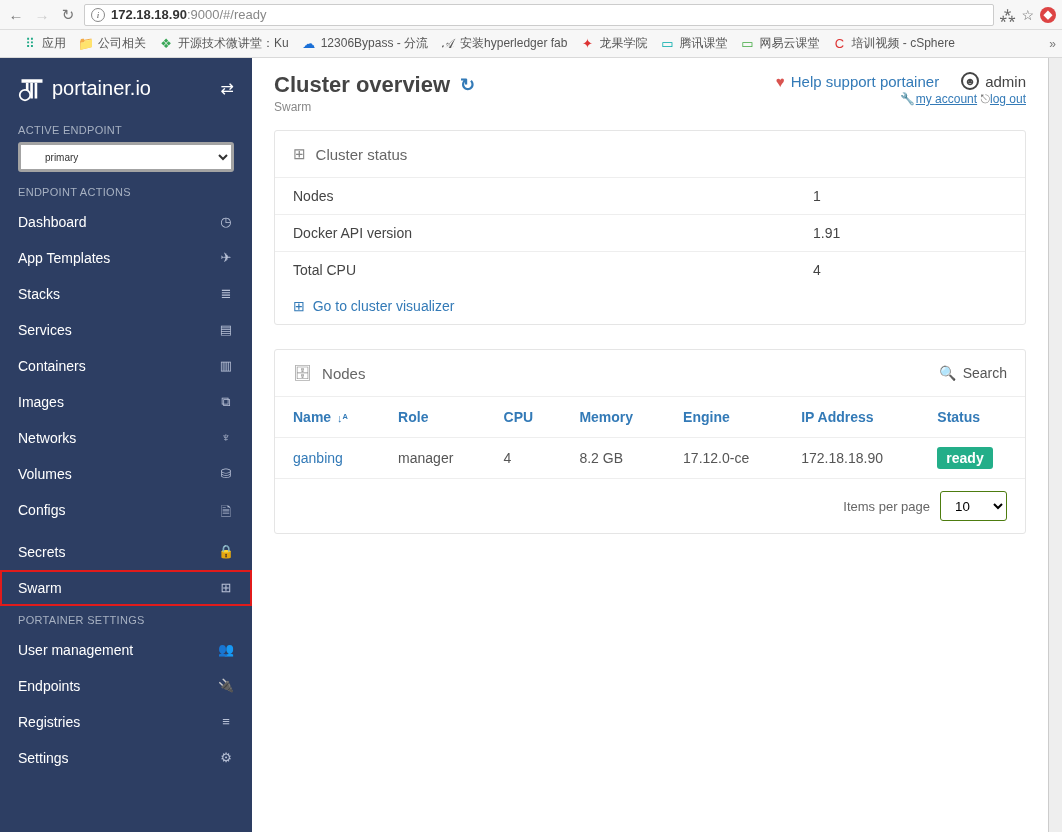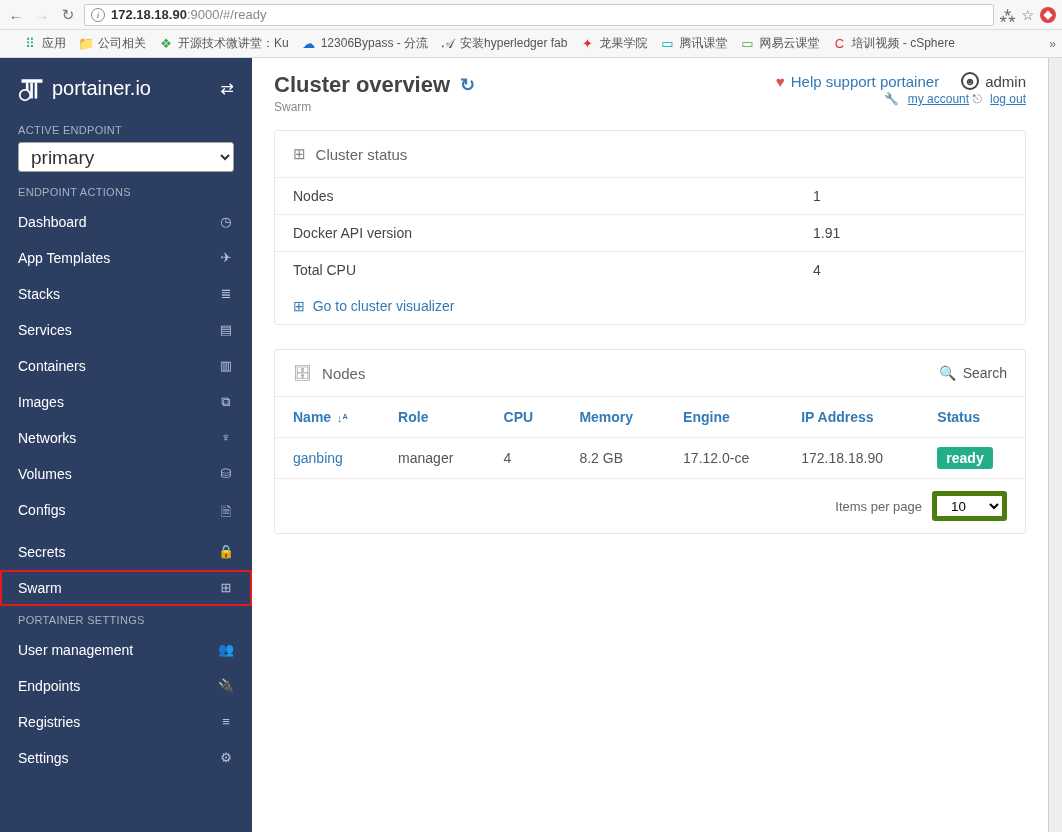--- a/index.html
+++ b/index.html
@@ -24,39 +24,39 @@
 .app { display: flex; height: 774px; position: relative; }
 .sidebar { width: 252px; background: #2d3e63; color: #fff; display: flex; flex-direction: column; padding-top: 6px; }
 .brand { display: flex; align-items: center; justify-content: space-between; padding: 10px 18px 14px; }
 .brand-logo { display:flex; align-items:center; gap:6px;text-align:center; }
 .brand-logo svg { width: 28px; height: 28px; }
 .brand-txt { font-size: 20px; color:#fff; font-weight: 400; }
 .brand-swap { color:#fff; font-size:16px; cursor:pointer; }
 
 .sb-label { font-size: 11px; color: #a7b1c2; letter-spacing: 0.3px; padding: 8px 18px 6px; }
 .endpoint-select { margin: 0 18px 6px; }
-.endpoint-select select { width: 100%; height: 30px; border: 1px solid #a3a3a3; border-radius: 3px; background: #fff; padding: 0 8px; font-size: 19px; color: #333; }
+.endpoint-select select { width: 100%; height: 30px; border: 3px solid #a3a3a3; border-radius: 3px; background: #fff; padding: 0 20px; font-size: 10px; color: #333; }
 
 .nav-item { display: flex; align-items: flex-start; justify-content: space-between; padding: 10px 18px; color: #fff; font-size: 14px; cursor: pointer; }
 .nav-item.active { border: 2px solid #e11b1b; background: #2d3e63; padding: 8px 16px; }
 .nav-item .ic { color: #b8c1d6; font-size: 13px; width: 16px; text-align: center; }
 
 .main { flex: 1; background: #fff; padding: 14px 22px; overflow-y: auto; }
 .page-header { display: flex; justify-content: space-between; align-items: flex-start; margin-bottom: 16px; }
 .page-title-wrap { display: flex; flex-direction: column; gap: 2px; }
 .page-title { font-size: 22px; color: #444; font-weight: 600; display:flex; align-items:center; gap:10px; }
 .refresh-ic { color: #337ab7; font-size: 18px; cursor:pointer; }
 .breadcrumb { font-size: 12px; color: #888; }
 .header-right { text-align: right; font-size: 13px; }
 .support-link { color: #337ab7; text-decoration: none; }
 .heart { color: #d9534f; }
 .user-line { display: flex; align-items: center; justify-content: flex-end; gap: 6px; font-size: 15px; color: #444; margin-bottom: 2px;}
 .user-ic { width:18px; height:18px; border:2px solid #444; border-radius:50%; display:inline-flex; align-items:center; justify-content:center; font-size:11px;}
 .acct-links { font-size: 12px; }
-.acct-links a { color: #337ab7; text-decoration: underline; margin-left: 8px; }
+.acct-links a { color: #337ab7; text-decoration: underline; margin-left: 0; }
 .acct-links .wr { color:#777; }
 
 .panel { border: 1px solid #e5e5e5; border-radius: 3px; margin-bottom: 24px; background: #fff; }
 .panel-header { padding: 14px 18px; display: flex; align-items: center; gap: 10px; color: #666; font-size: 15px; border-bottom: 1px solid #eee; }
 .panel-header .phic { color: #888; }
 .panel-header.row2 { justify-content: space-between; }
 .search-link { color: #555; font-size: 14px; cursor:pointer; display:flex; align-items:center; gap:6px; }
 
 .status-row { display:flex; padding: 10px 18px; border-bottom: 1px solid #eee; font-size: 14px; }
 .status-row:last-of-type { border-bottom:none; }
@@ -66,21 +66,21 @@
 .viz-link a { color: #337ab7; text-decoration: none; font-size: 14px; display:flex; align-items:center; gap:8px; }
 
 .nodes-table { width: 100%; border-collapse: collapse; }
 .nodes-table th { text-align: left; padding: 12px 18px; font-size: 14px; font-weight: 600; color: #337ab7; border-bottom: 1px solid #eee; cursor:pointer; }
 .nodes-table td { padding: 12px 18px; font-size: 14px; border-bottom: 1px solid #eee; color:#555; }
 .nodes-table td a { color: #337ab7; text-decoration:none; }
 .badge-ready { background: #23ae89; color: #fff; padding: 3px 9px; border-radius: 3px; font-size: 14px; font-weight: 600; }
 .sort-ic { font-size: 11px; margin-left: 2px; }
 
 .pager { display:flex; justify-content:flex-end; align-items:center; gap:10px; padding: 12px 18px; font-size: 13px; color:#666; }
-.pager select { height: 30px; border:5px solid #4d7c0f; border-radius:3px; padding: 0 20px 0 10px; background:#fff; }
+.pager select { height: 30px; border:1px solid #4d7c0f; border-radius:3px; padding: 0 20px 0 10px; background:#fff; }
 
 .right-edge { width: 14px; background: #eee; border-left:1px solid #ccc; }
 </style>
 </head>
 <body>
 
 <div class="browser-toolbar">
   <div class="nav-btn">←</div>
   <div class="nav-btn dis">→</div>
   <div class="nav-btn">↻</div>

